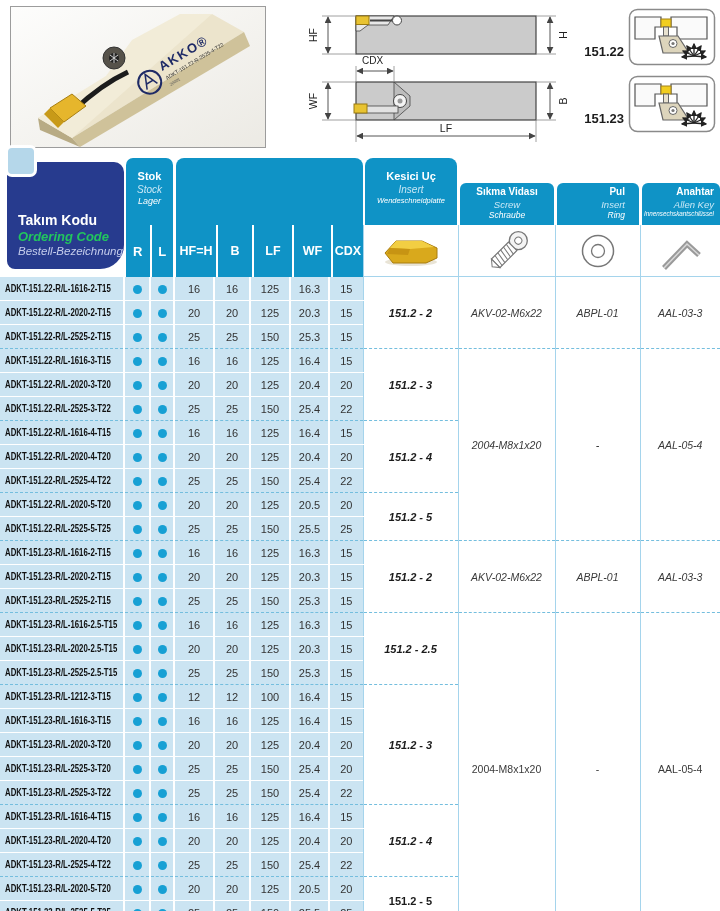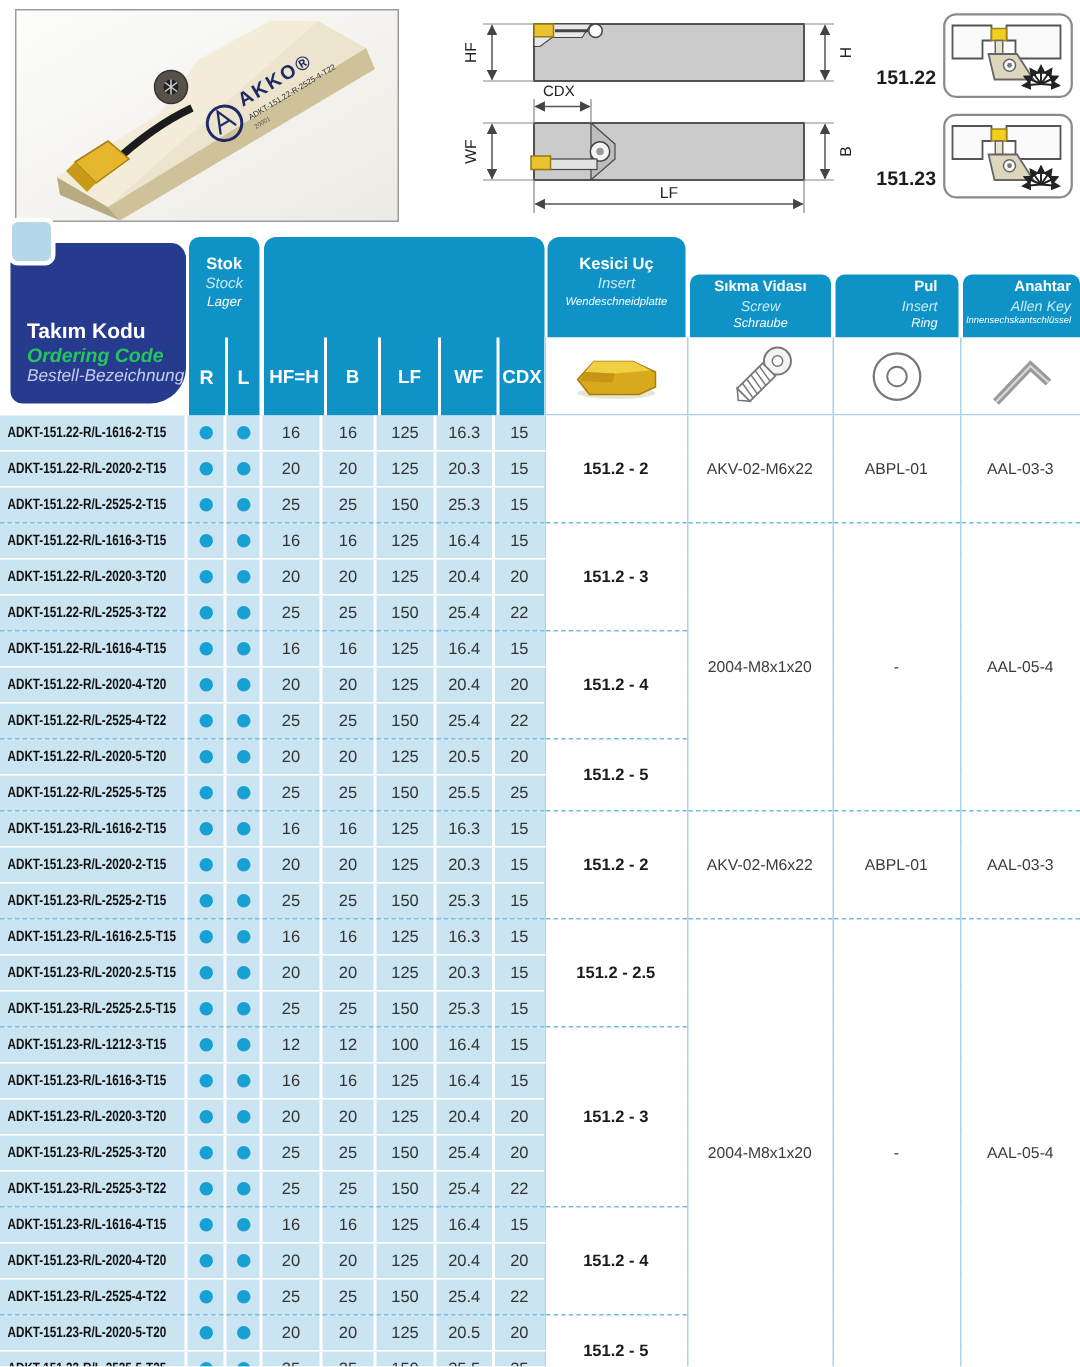--- a/index.html
+++ b/index.html
@@ -74,21 +74,21 @@
   td.code { padding-left:5px; font-weight:bold; font-size:10px; color:#101010; white-space:nowrap; overflow:visible; }
   .code-text { display:inline-block; transform:scaleX(0.78); transform-origin:0 50%; white-space:nowrap; }
   td.dotc { text-align:center; }
   .dot { display:inline-block; width:9px; height:9px; border-radius:50%; background:#17a0d4; vertical-align:middle; }
   td.num { text-align:center; font-size:11px; color:#333; }
   td.lastb { border-right:none;margin-top:48px; }
   td.white { background:#fff; border-left:1px solid #a5d4ec; text-align:center; vertical-align:middle; }
   td.insert-cell { font-weight:bold; font-size:11px; color:#1b1b1b; }
   td.spare-cell { font-size:10.5px; color:#3a3a3a; }
   tr.gend td { border-bottom:1.5px dashed #74bede; }
-  td.span-end { border-bottom:1.5px dashed #74bede; }
+  td.span-end { border-bottom:1.5px dashed #74bede;font-style:italic; }
 </style>
 </head>
 <body>
 
 <div id="app">
 
   <div class="photo-box">
     <svg width="256" height="142" viewBox="0 0 256 142">
       <defs>
         <linearGradient id="pbg" x1="0" y1="0" x2="1" y2="1">

